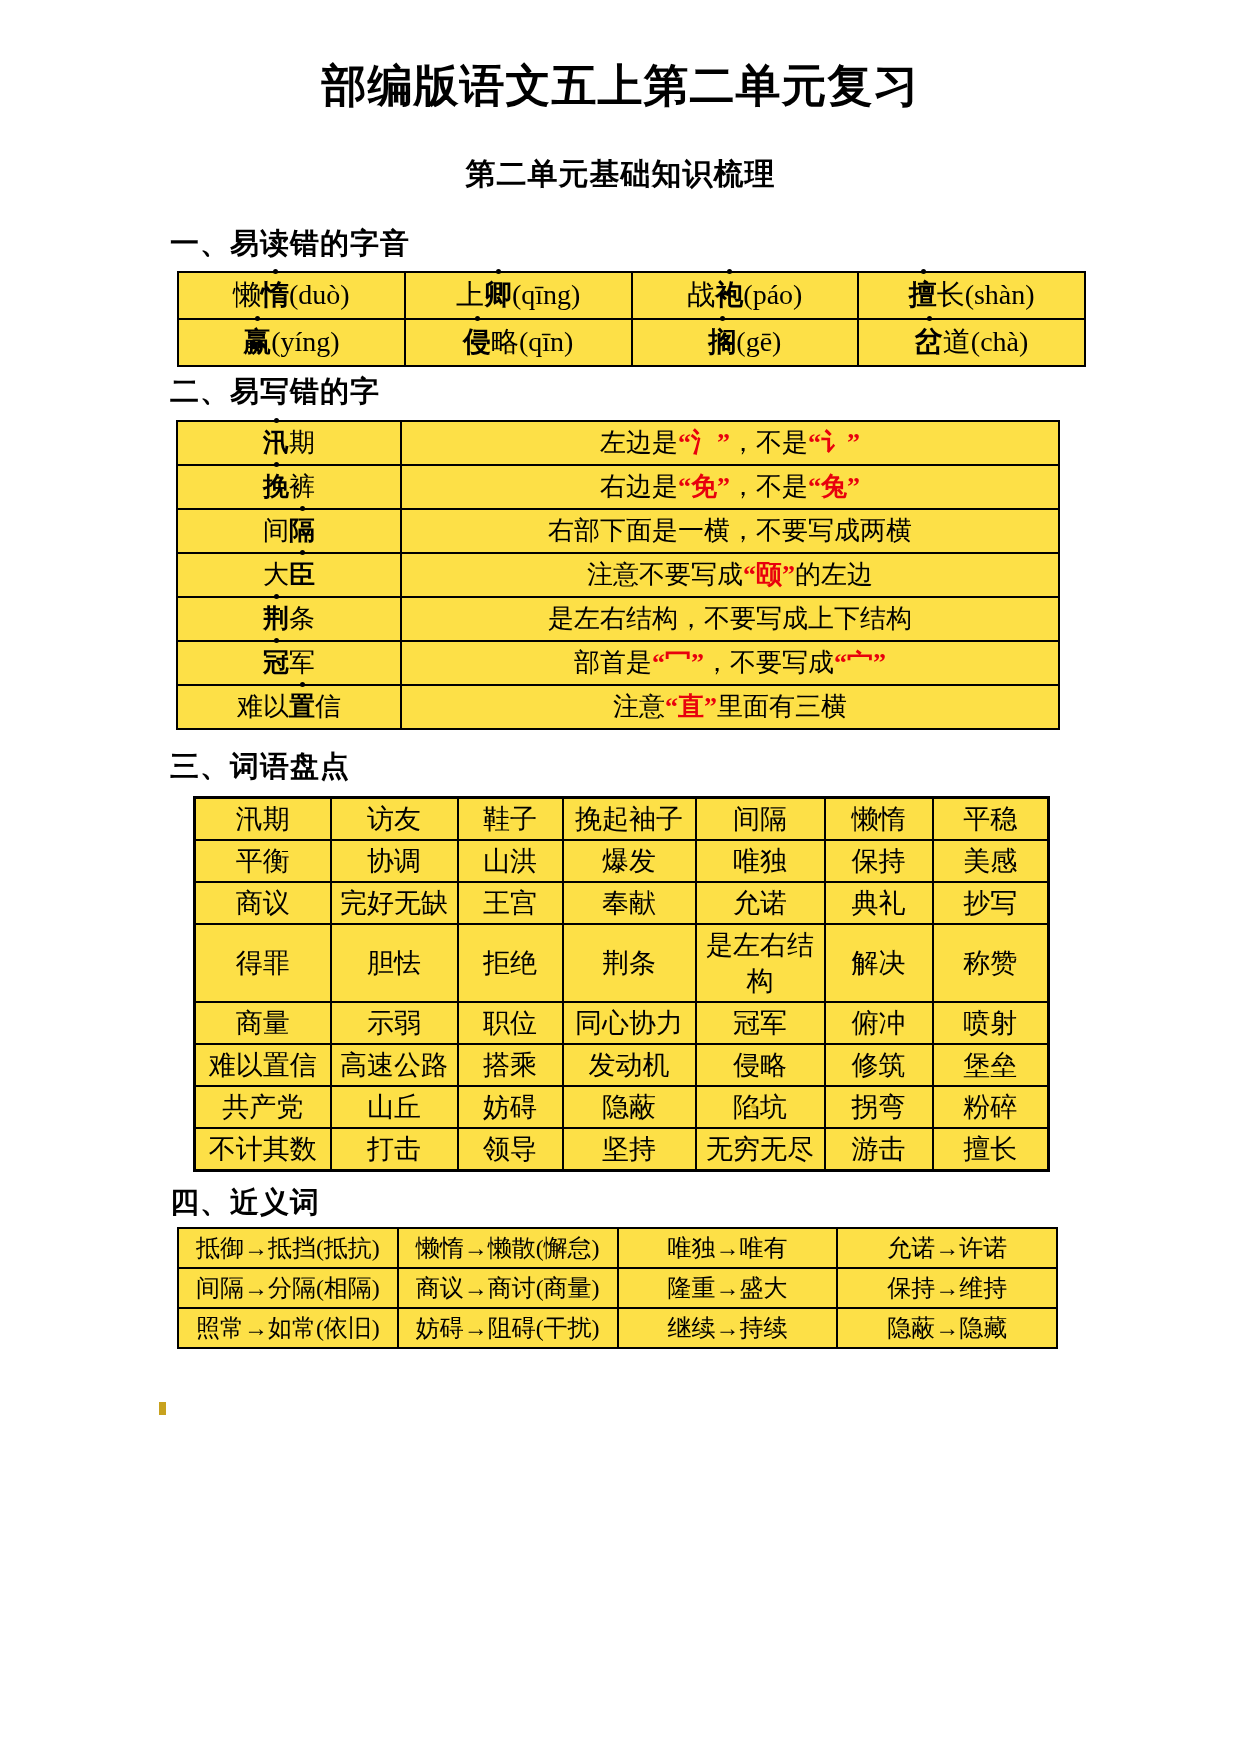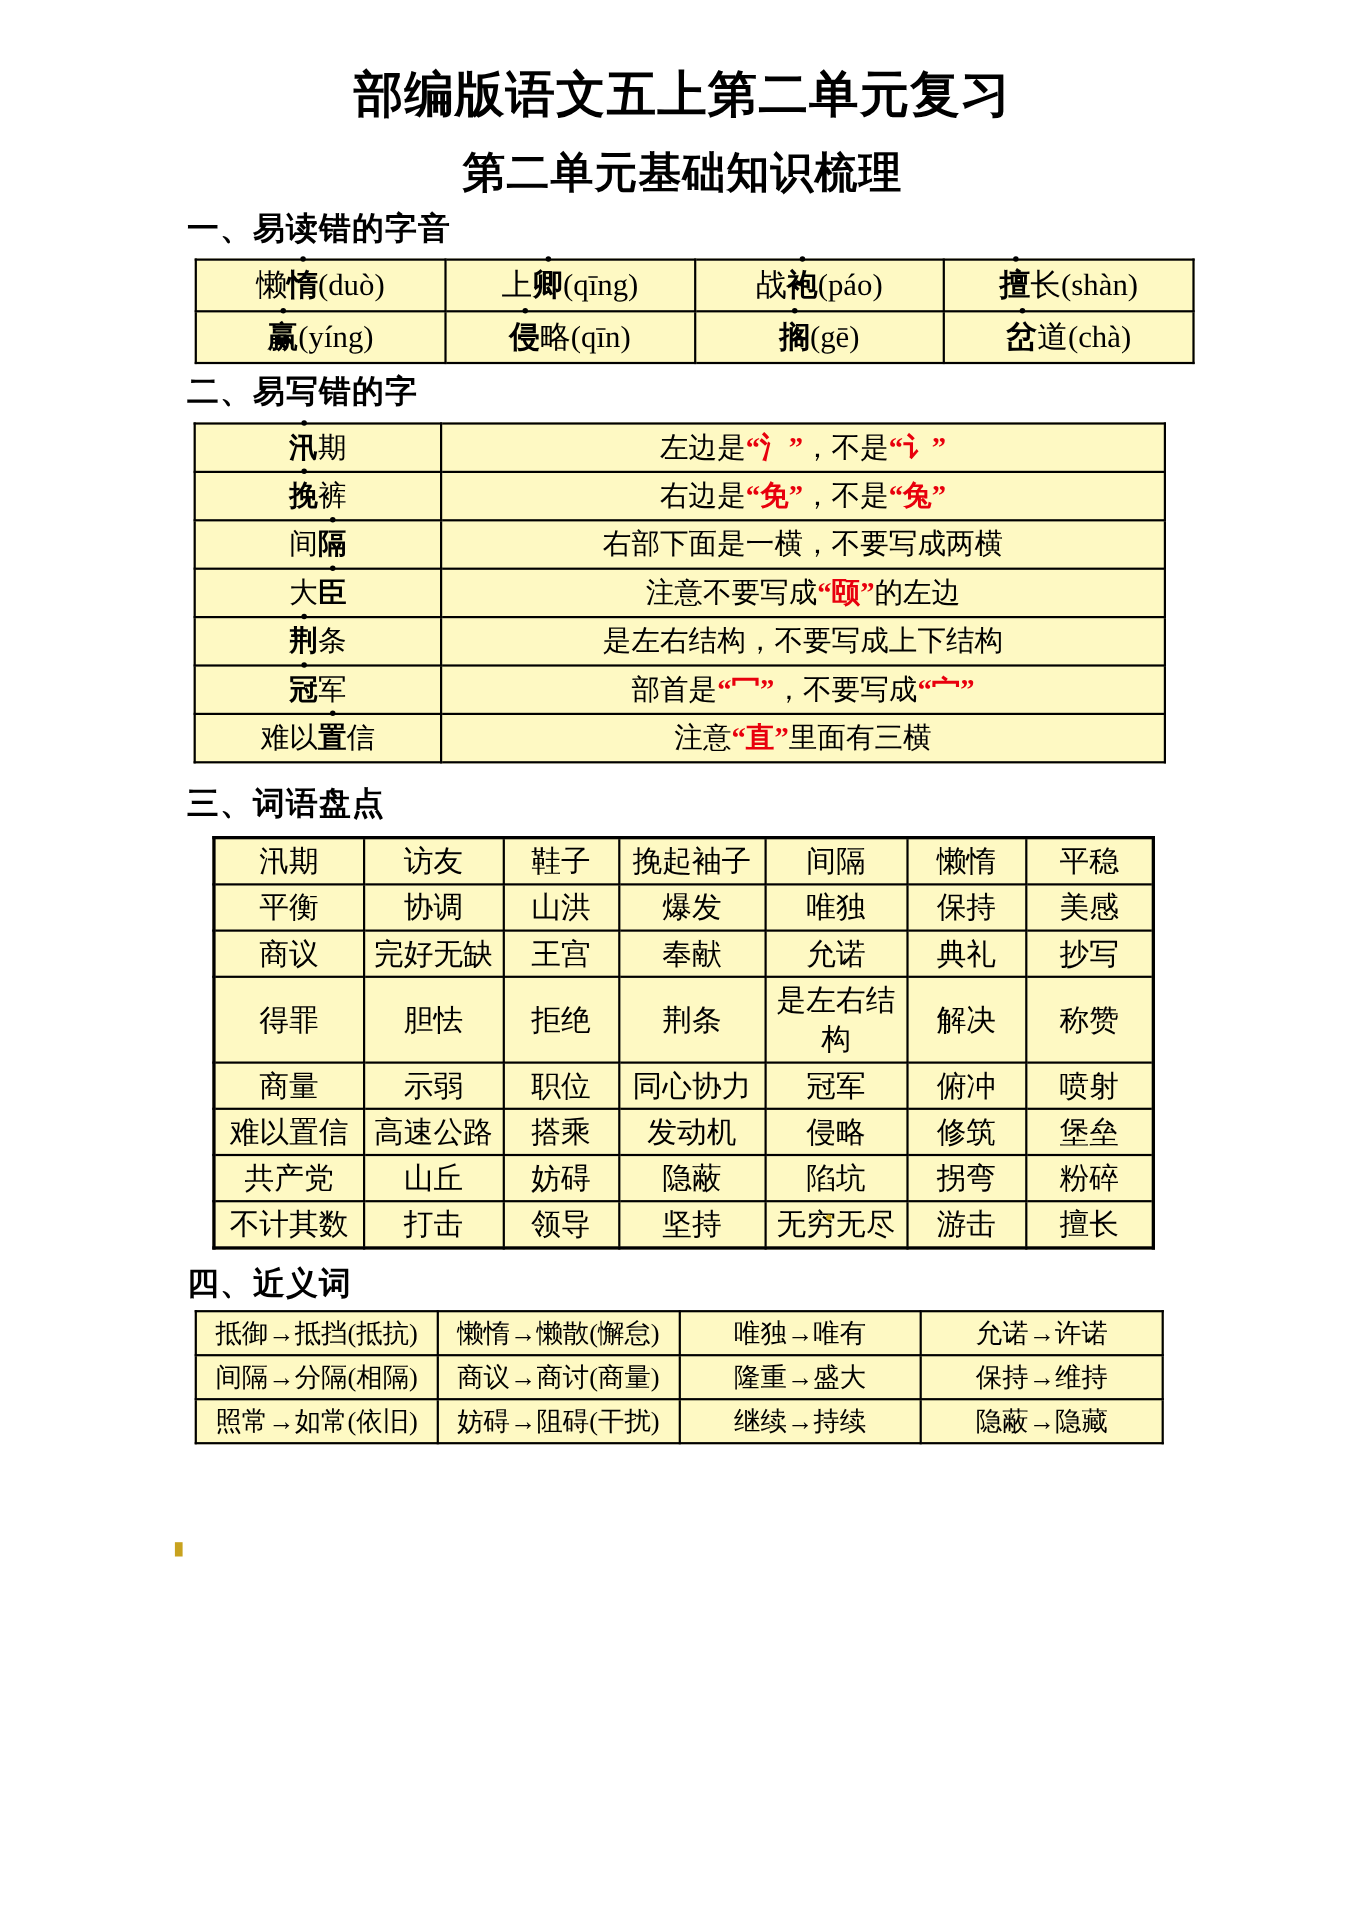--- a/index.html
+++ b/index.html
@@ -9,26 +9,26 @@
     width: 1241px;
     height: 1754px;
     background: #ffffff;
     color: #000;
     overflow: hidden;
     font-family: "Liberation Serif", "DejaVu Serif", serif;
   }
   h1, h2, h3, h4 { margin: 0; font-family: "DejaVu Sans", "Liberation Sans", sans-serif; font-weight: 700; }
   h1.doc-title { padding-top: 60px; font-size: 45px; line-height: 1.15; text-align: center; letter-spacing: 1px; }
   h2.bracket-header { margin: 50px 0 0 158px; font-size: 36px; line-height: 1.0; }
-  h3.doc-subtitle { margin-top: 26px; font-size: 39px; line-height: 1.0; text-align: center; letter-spacing: 1px; }
+  h3.doc-subtitle { margin-top: 47px; font-size: 30px; line-height: 1.0; text-align: center; letter-spacing: 1px; }
   h4.sec { margin-left: 170px; font-size: 29px; line-height: 1.0; letter-spacing: 1px; }
-  .mt24 { margin-top: 16px; } .mt10 { margin-top: 10px; } .mt22 { margin-top: 22px; }
+  .mt24 { margin-top: 40px; } .mt10 { margin-top: 10px; } .mt22 { margin-top: 22px; }
   .mt16 { margin-top: 16px; } .mt15 { margin-top: 15px; }
 
-  table { border-collapse: collapse; table-layout: fixed; background: #fef9c3; }
+  table { border-collapse: collapse; table-layout: fixed; background: #fde047; }
   td { border: 2px solid #000; text-align: center; vertical-align: middle; padding: 2px 4px; overflow: visible; }
 
   table.t1 { margin: 13px 0 0 177px; width: 909px; font-size: 28px; }
   table.t1 td { height: 47px; }
 
   table.t2 { margin: 14px 0 0 176px; width: 882px; font-size: 26px; }
   table.t2 td { height: 44px; }
 
   table.t3 { margin: 15px 0 0 193px; width: 854px; font-size: 27px; border: 3px solid #000; }
   table.t3 td { height: 42px; }

